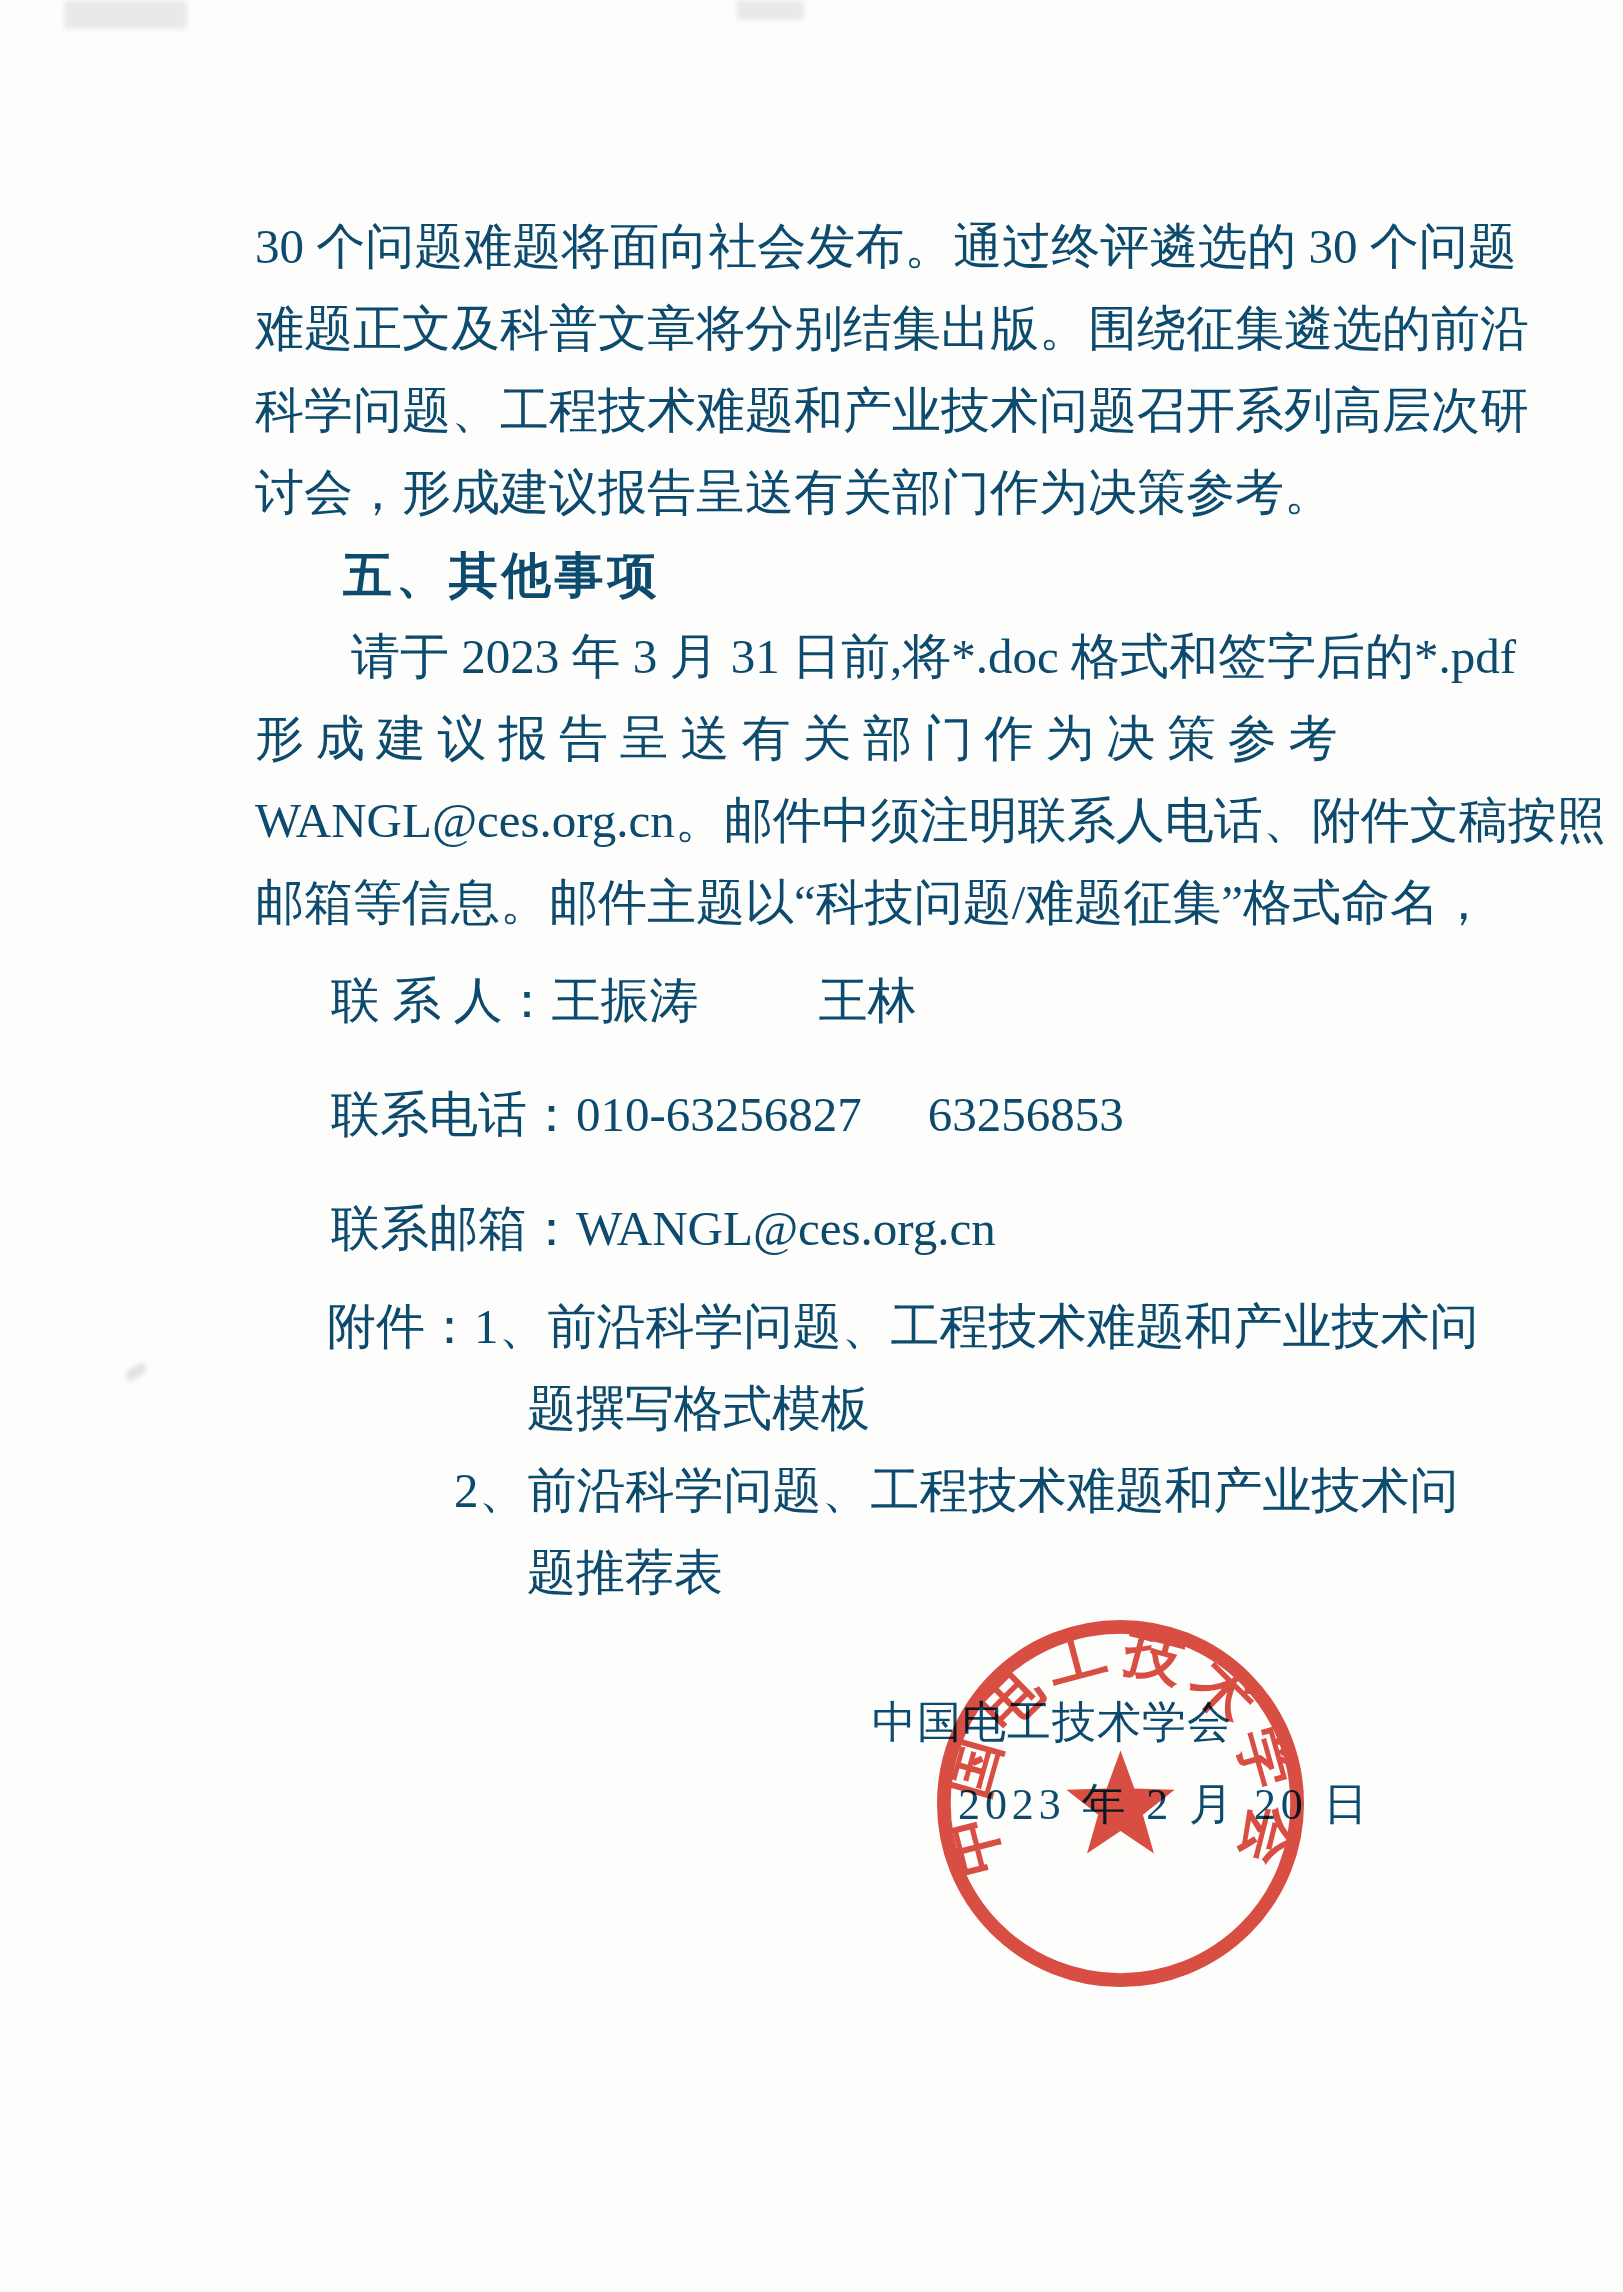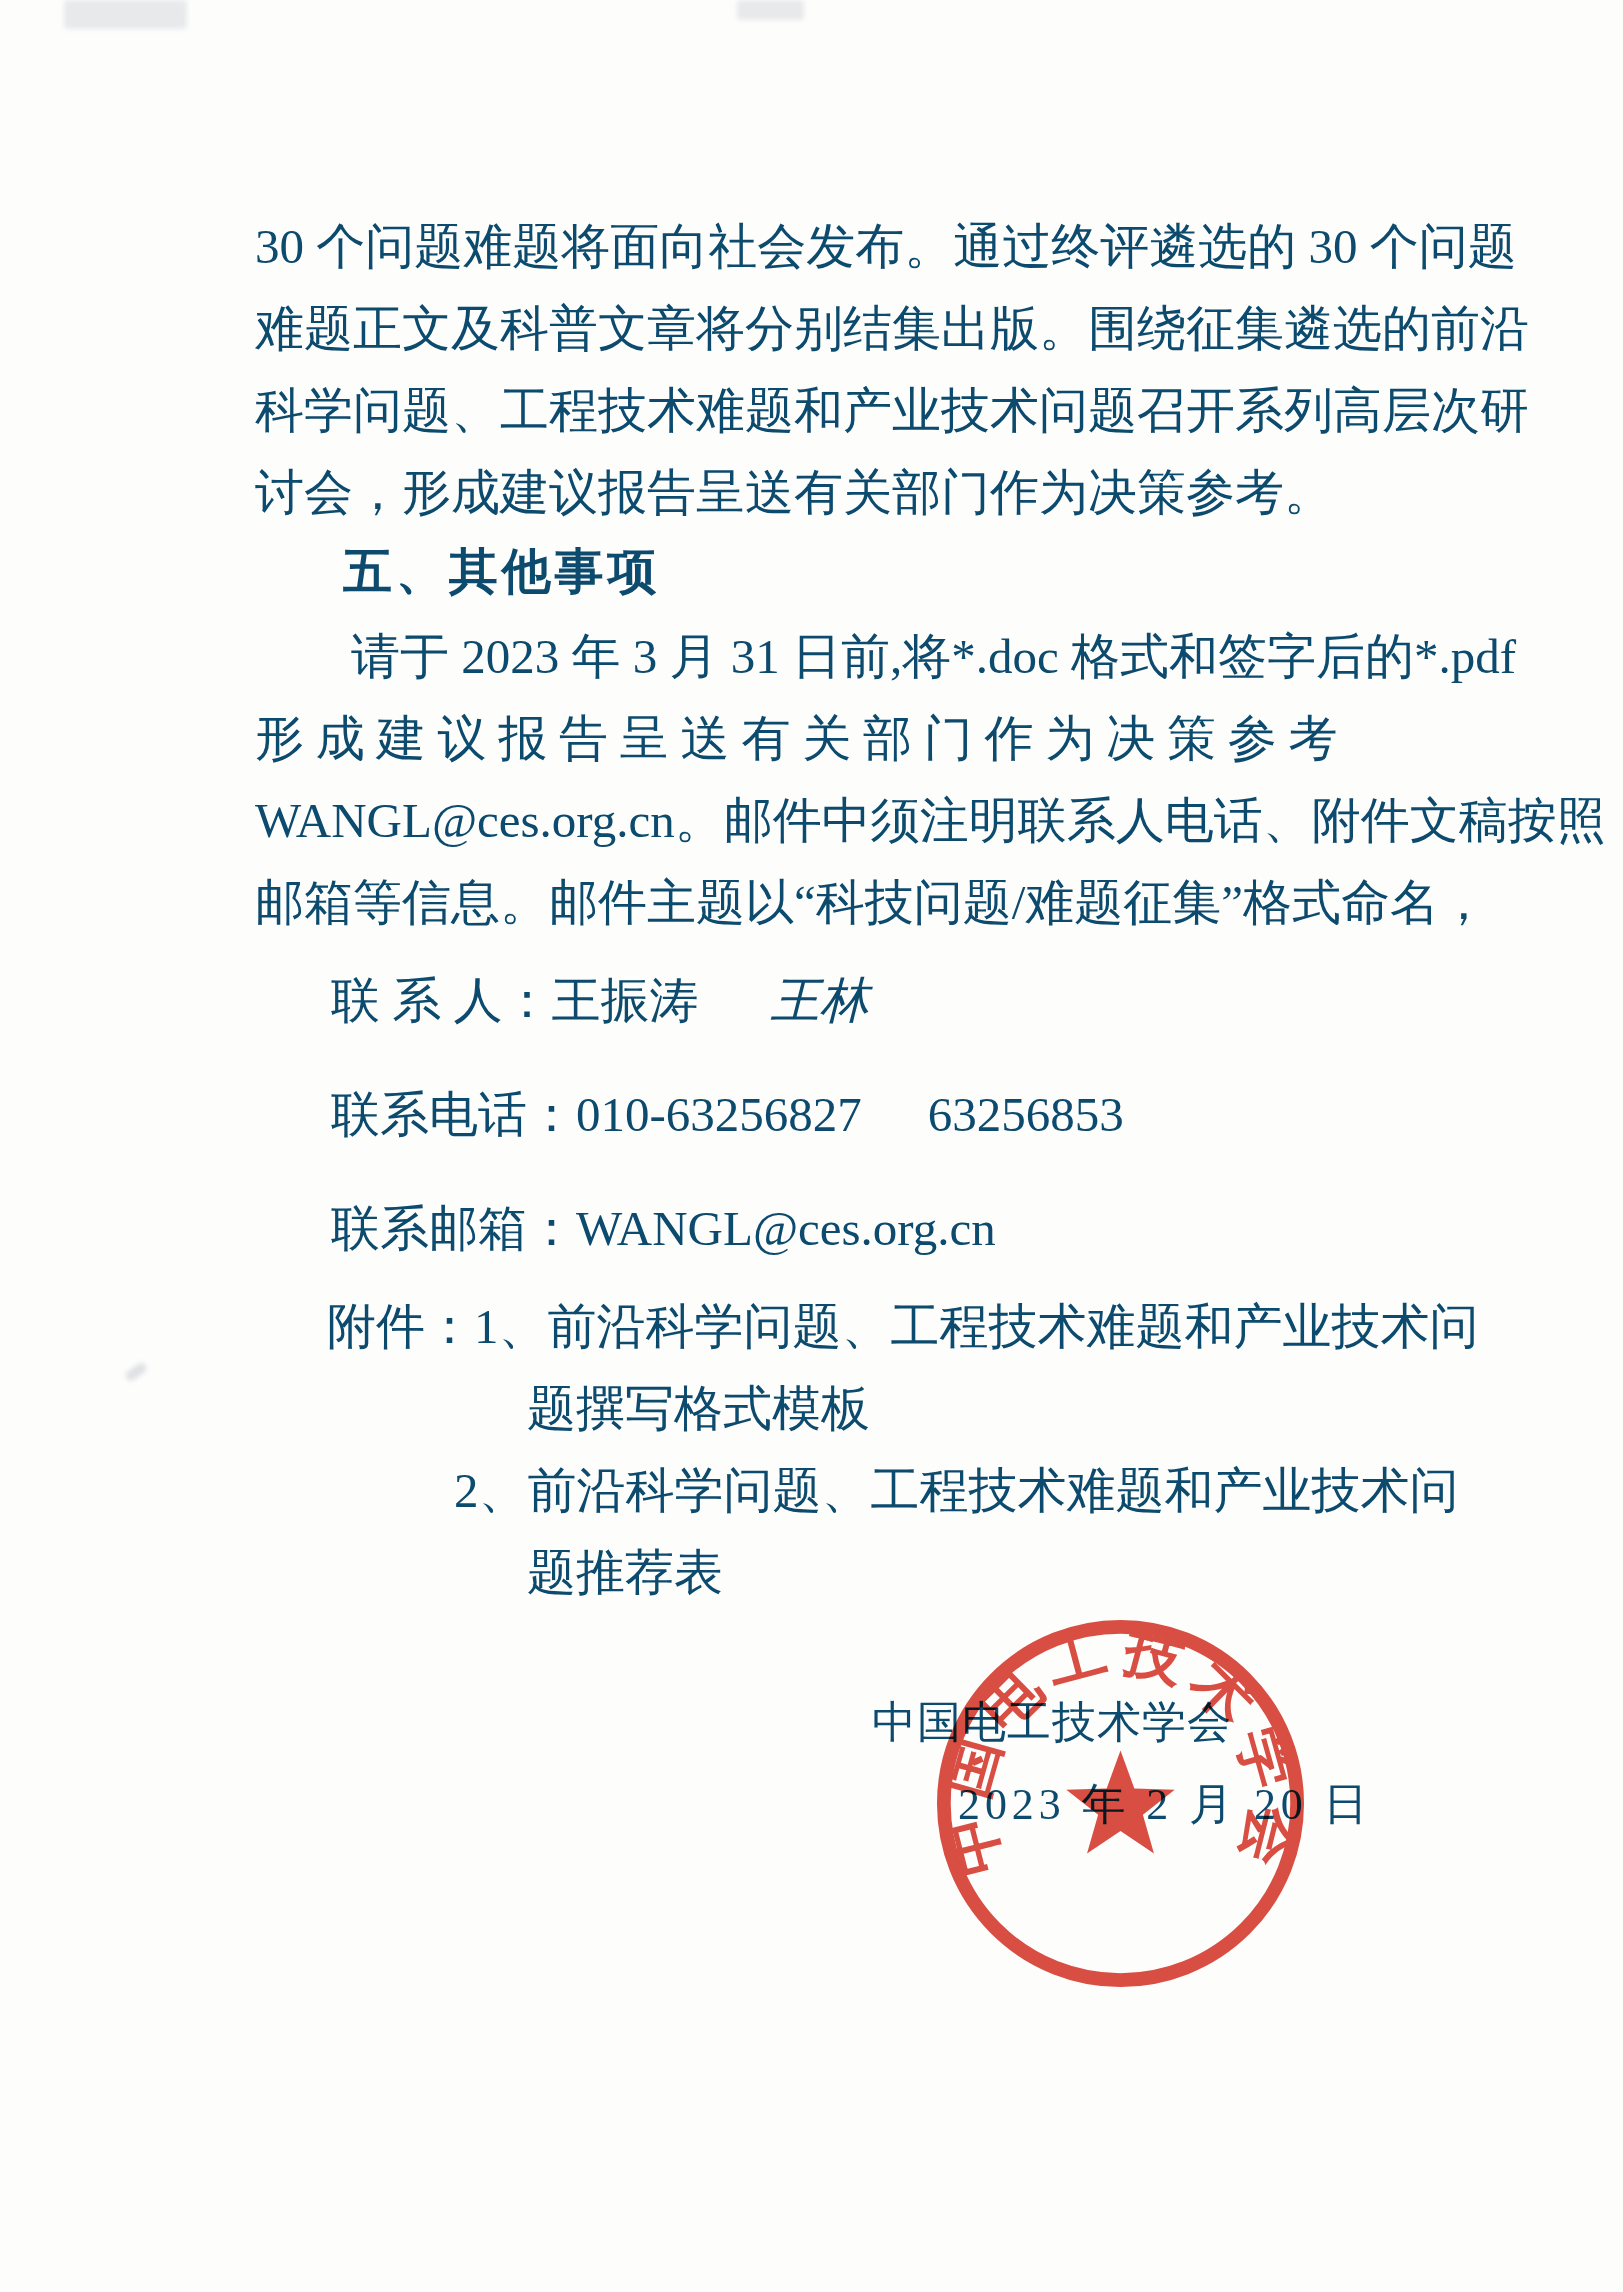--- a/index.html
+++ b/index.html
@@ -16,26 +16,26 @@
   .artifact-2{left:737px;top:0;width:67px;height:19.6px;}
   .artifact-3{left:125px;top:1367px;width:21.6px;height:9.8px;transform:rotate(-35deg);background:rgba(185,188,196,.45);}
 
   .content{
     position:absolute;left:255px;top:206px;width:1127px;
     font-size:49px;
   }
   .ln{height:82px;line-height:82px;white-space:nowrap;}
   .indent2{padding-left:96px;}
   .heading{
-    font-family:Liberation Mono, monospace;
+    font-family:Liberation Sans, sans-serif;
     font-weight:700;padding-left:88px;letter-spacing:3.9px;
   }
   .justified{letter-spacing:11.8px;}
   .contact{height:114px;line-height:114px;padding-left:76px;white-space:nowrap;}
-  .gap-name{display:inline-block;margin-left:72px;font-style:italic;}
+  .gap-name{display:inline-block;margin-left:120px;}
   .gap-phone{display:inline-block;margin-left:66px;}
   .att-first{padding-left:72px;}
   .att-cont{padding-left:272px;}
   .att-item2{padding-left:199px;}
   .sig-org{margin-top:68px;padding-left:617px;font-size:44px;letter-spacing:1px;}
   .sig-date{padding-left:703px;font-size:44px;letter-spacing:4.9px;}
 
   .seal{
     position:absolute;left:936px;top:1619px;
     width:369px;height:369px;

